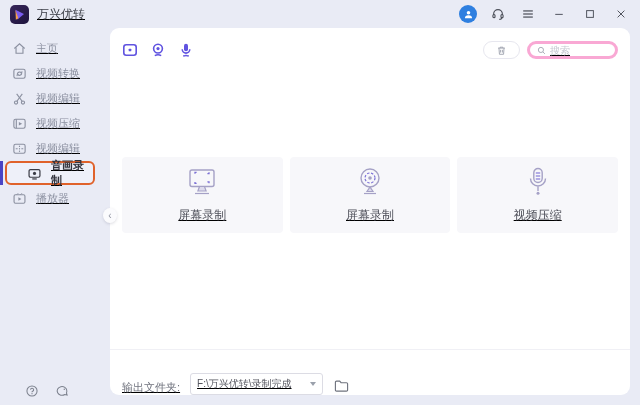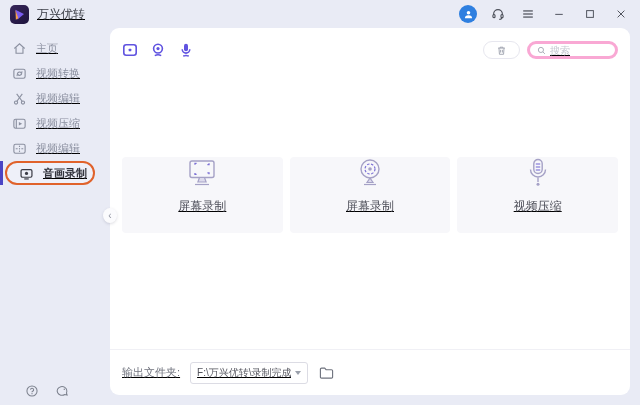--- a/index.html
+++ b/index.html
@@ -17,50 +17,50 @@
   .tb-icon { width:18px; height:18px; display:flex; align-items:center; justify-content:center; cursor:pointer; margin-left:12px; color:#4d505a; }
   .win-ctrl { width:18px; height:18px; display:flex; align-items:center; justify-content:center; cursor:pointer; margin-left:13px; color:#4d505a; }
 
   
   .app-body { flex:1; display:flex; min-height:0; }
 
   
   .sidebar { width:110px; flex:0 0 110px; position:relative; padding-top:8px; }
   .side-item { height:24px; margin-bottom:1px; display:flex; align-items:center; padding-left:12px; gap:9px; font-size:11px; color:#8b90a0; cursor:pointer; position:relative; }
   .side-item svg { flex:0 0 auto; }
-  .side-item.selected { margin-left:5px; margin-right:15px; padding-left:12px; border:2px solid #e0622b; border-radius:12px; background:#eef0f9; color:#33343e; font-weight:bold; }
+  .side-item.selected { margin-left:5px; margin-right:15px; padding-left:20px; border:2px solid #e0622b; border-radius:6px; background:#eef0f9; color:#33343e; font-weight:bold; }
   .side-item.selected .sel-bar { position:absolute; left:-7px; top:-2px; bottom:-2px; width:3px; background:#4a44c5; }
   .badge-wrap { position:relative; display:flex; }
   .badge-dot { position:absolute; top:-2px; right:-3px; width:5px; height:5px; border-radius:50%; background:#e8433f; }
   .collapse-handle { position:absolute; right:-7px; top:180px; width:14px; height:15px; background:#fbfbfd; border-radius:50%; box-shadow:0 1px 3px rgba(60,60,90,.18); display:flex; align-items:center; justify-content:center; font-size:10px; color:#9094a0; cursor:pointer; z-index:5; }
   .side-bottom { position:absolute; left:24px; bottom:7px; display:flex; gap:15px; }
   .sb-icon { width:15px; height:15px; display:flex; align-items:center; justify-content:center; color:#7d828e; cursor:pointer; }
 
   
   .main { flex:1; margin:0 10px 10px 0; background:#ffffff; border-radius:9px; display:flex; flex-direction:column; min-width:0; }
   .main-header { margin-top:9px; height:26px; display:flex; align-items:center; padding:0 12px; flex:0 0 auto; }
   .tabs { display:flex; gap:12px; align-items:center; }
   .tab { width:16px; height:16px; display:flex; align-items:center; justify-content:center; cursor:pointer; }
   .hdr-right { margin-left:auto; display:flex; align-items:center; gap:7px; }
   .trash-btn { width:37px; height:18px; border:1px solid #e7e7ef; border-radius:9px; display:flex; align-items:center; justify-content:center; color:#9ba0ac; cursor:pointer; background:#fff; }
   .search-box { width:91px; height:18px; border:3px solid #f9a8d4; border-radius:9px; display:flex; align-items:center; padding:0 7px; gap:4px; background:#fff; }
   .search-box input { border:none; outline:none; width:100%; font-size:10px; color:#555a66; background:transparent; font-family:inherit; }
   .search-box input::placeholder { color:#c4c7d0; }
 
   
   .cards { display:flex; gap:7px; padding:0 12px; margin-top:94px; }
-  .card { flex:1; height:76px; background:#f7f7fa; border-radius:4px; display:flex; flex-direction:column; align-items:center; gap:9px; cursor:pointer; }
+  .card { flex:1; height:76px; background:#f7f7fa; border-radius:4px; display:flex; flex-direction:column; align-items:center; justify-content:center; gap:9px; cursor:pointer; }
   .card-label { font-size:12px; color:#4d4e58; }
 
   .spacer { flex:1; }
 
   
-  .main-footer { height:46px; flex:0 0 46px; border-top:1px solid #f0f0f5; display:flex; align-items:center; padding:0 12px; }
+  .main-footer { height:46px; flex:0 0 46px; border-top:1px solid #f0f0f5; display:flex; align-items:flex-end; padding:0 12px; }
   .out-label { font-size:11px; color:#70737e; }
-  .path-select { width:118px; height:22px; border:1px solid #dcdce4; border-radius:3px; display:flex; align-items:center; padding:0 6px; gap:4px; margin-left:10px; cursor:pointer; background:#fff; }
+  .path-select { width:133px; height:22px; border:1px solid #dcdce4; border-radius:3px; display:flex; align-items:center; padding:0 6px; gap:4px; margin-left:10px; cursor:pointer; background:#fff; }
   .path-text { font-size:10px; color:#55565f; flex:1; white-space:nowrap; overflow:hidden; }
   .caret-down { width:0; height:0; border-left:3.5px solid transparent; border-right:3.5px solid transparent; border-top:4px solid #9aa0ab; }
   .folder-btn { margin-left:9px; width:18px; height:18px; display:flex; align-items:center; justify-content:center; color:#6f737e; cursor:pointer; }
 </style>
 </head>
 <body>
 
 <div class="window">
 
   <div class="titlebar">
@@ -170,20 +170,28 @@
         <span class="sel-bar"></span>
         <svg width="15" height="15" viewBox="0 0 16 16" fill="none" stroke="#3b3c46" stroke-width="1.3">
           <rect x="2.2" y="3.8" width="11.6" height="8.2" rx="1.5"></rect>
           <circle cx="8" cy="7.9" r="1.7" fill="#3b3c46" stroke="none"></circle>
           <line x1="5.6" y1="13.8" x2="10.4" y2="13.8"></line>
         </svg>
         <span>音画录制</span>
       </div>
 
 
+      <div class="side-item">
+        <svg width="15" height="15" viewBox="0 0 16 16" fill="none" stroke="#8b90a0" stroke-width="1.2">
+          <rect x="2.2" y="4" width="11.6" height="9" rx="1.5"></rect>
+          <path d="M5 4 L6.6 2.4 M9 4 L10.6 2.4" stroke-width="1"></path>
+          <path d="M6.8 6.6 L10 8.5 L6.8 10.4 Z" fill="#8b90a0" stroke="none"></path>
+        </svg>
+        <span>播放器</span>
+      </div>
 
 
       <div class="collapse-handle">‹</div>
 
       <div class="side-bottom">
         <div class="sb-icon">
           <svg width="14" height="14" viewBox="0 0 16 16" fill="none" stroke="#7d828e" stroke-width="1.2">
             <circle cx="8" cy="8" r="5.8"></circle>
             <path d="M6.3 6.4 a1.8 1.8 0 1 1 2.4 1.9 c-.5.2-.7.6-.7 1.1"></path>
             <circle cx="8" cy="11.1" r=".7" fill="#7d828e" stroke="none"></circle>

